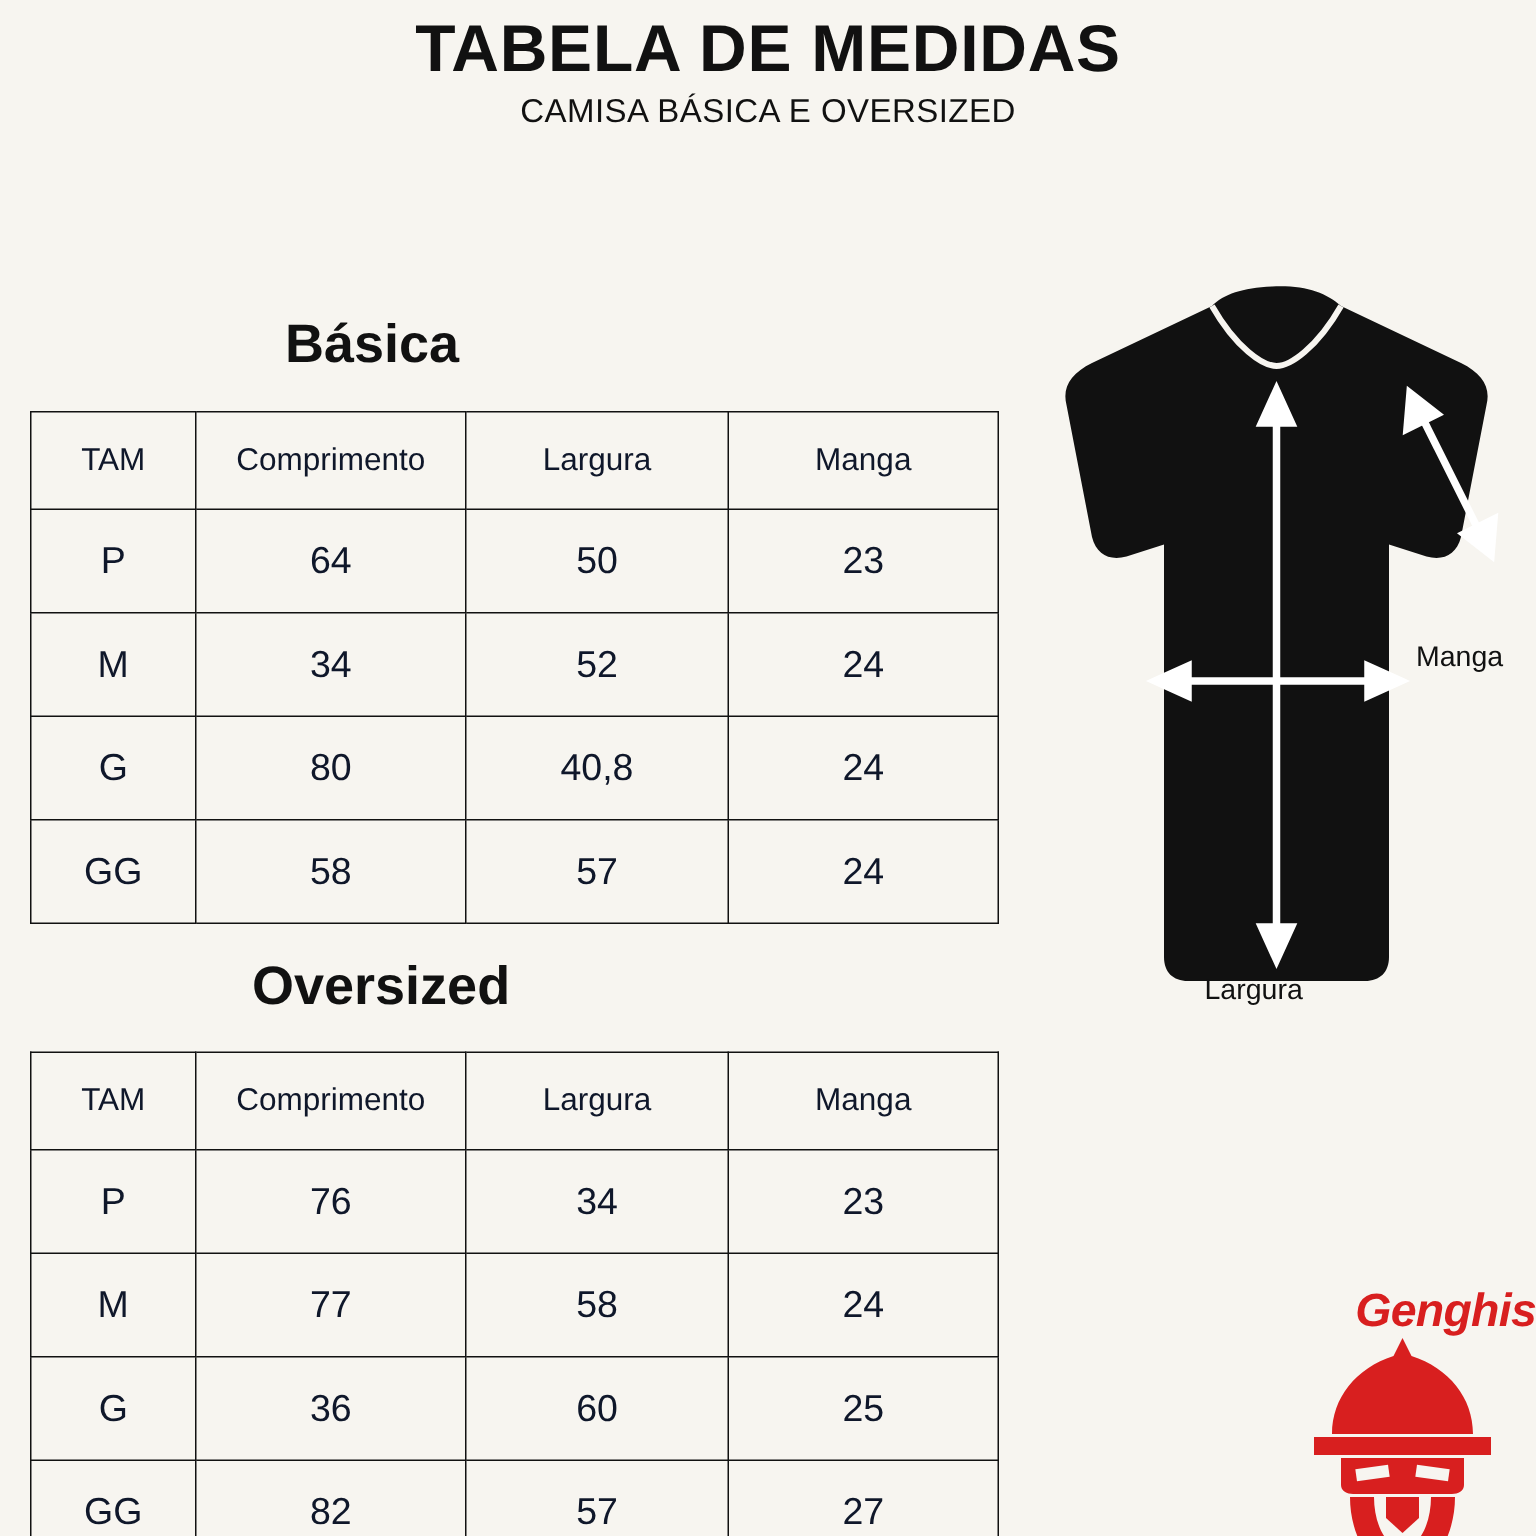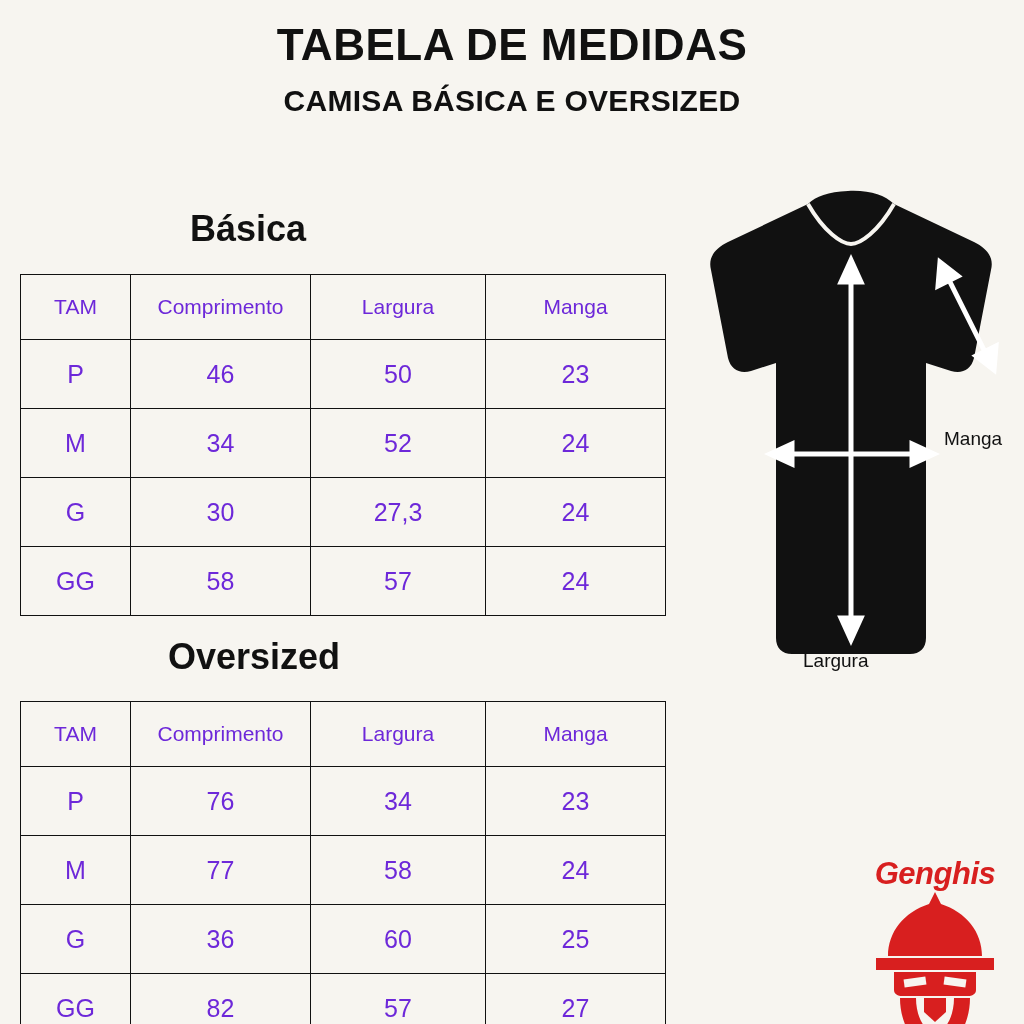--- a/index.html
+++ b/index.html
@@ -27,25 +27,25 @@
     top: 6px;
     left: 0;
     width: 1024px;
     text-align: center;
   }
   .main-title {
     font-size: 44px;
     font-weight: bold;
     letter-spacing: 0.5px;
     line-height: 1.05;
-    margin: 16px;
+    margin: 4px;
   }
   .sub-title {
-    font-size: 30px;
-    font-weight: bold;
+    font-size: 22px;
+    font-weight: normal;
     letter-spacing: 0.3px;
     line-height: 1.1;
     margin: 6px 0 0 0;
   }
 
   
   .section-heading {
     position: absolute;
     font-size: 36px;
     font-weight: bold;
@@ -56,21 +56,21 @@
   
   table.size-table {
     position: absolute;
     border-collapse: collapse;
     table-layout: fixed;
   }
   table.size-table td, table.size-table th {
     border: 1.5px solid #111;
     text-align: center;
     font-weight: normal;
-    color: #6d28d9;
+    color: #0f172a;
     background: transparent;
   }
   table.size-table th {
     height: 62px;
     font-size: 21px;
   }
   table.size-table td {
     height: 66px;
     font-size: 25px;
   }
@@ -108,21 +108,21 @@
     top: 856px;
     left: 846px;
     width: 178px;
     height: 170px;
   }
   .logo-word {
     position: absolute;
     top: 0;
     left: 0;
     width: 178px;
-    text-align: center;
+    text-align: right;
     font-size: 31px;
     font-weight: bold;
     font-style: italic;
     color: #d81f1f;
     letter-spacing: -0.5px;
   }
 </style>
 </head>
 <body>
 
@@ -146,34 +146,34 @@
       <tr>
         <th class="h-tam">TAM</th>
         <th>Comprimento</th>
         <th>Largura</th>
         <th class="h-manga">Manga</th>
       </tr>
     </thead>
     <tbody>
       <tr>
         <td>P</td>
-        <td>46</td>
+        <td>64</td>
         <td>50</td>
         <td>23</td>
       </tr>
       <tr>
         <td>M</td>
         <td>34</td>
         <td>52</td>
         <td>24</td>
       </tr>
       <tr>
         <td>G</td>
-        <td>30</td>
-        <td>27,3</td>
+        <td>80</td>
+        <td>40,8</td>
         <td>24</td>
       </tr>
       <tr>
         <td>GG</td>
         <td>58</td>
         <td>57</td>
         <td>24</td>
       </tr>
     </tbody>
   </table>

